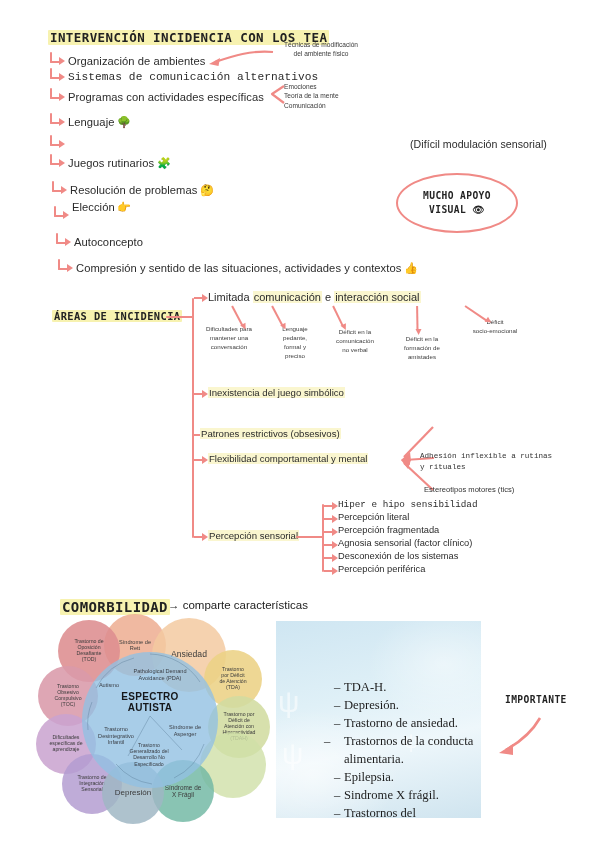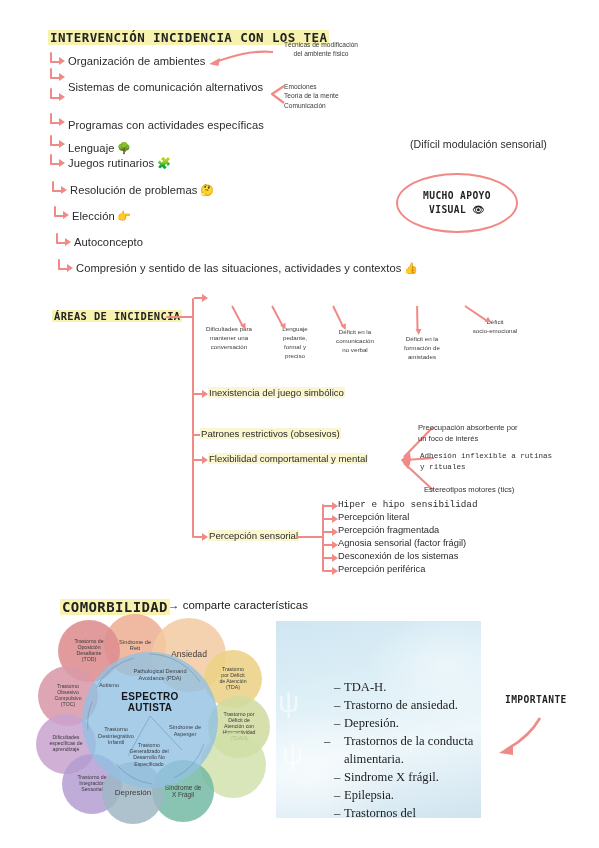--- a/index.html
+++ b/index.html
@@ -92,35 +92,35 @@
   <div class="elbow" style="left:50px;top:52px;">
       <i class="hd"></i>
     </div>
   <div class="t-item" style="left:68px;top:55px;">
     <span>Organización de ambientes</span>
   </div>
 
   <div class="elbow" style="left:50px;top:68px;">
       <i class="hd"></i>
     </div>
-  <div class="t-item" style="left:68px;top:81px;">
+  <div class="t-item" style="left:68px;top:71px;font-family:Liberation Mono, monospace;">
     <span>Sistemas de comunicación alternativos</span>
   </div>
 
   <div class="elbow" style="left:50px;top:88px;">
       <i class="hd"></i>
     </div>
-  <div class="t-item" style="left:68px;top:91px;margin-top:28px;">
+  <div class="t-item" style="left:68px;top:91px;">
     <span>Programas con actividades específicas</span>
   </div>
 
   <div class="elbow" style="left:50px;top:113px;">
       <i class="hd"></i>
     </div>
-  <div class="t-item" style="left:68px;top:116px;margin-top:26px;">
+  <div class="t-item" style="left:68px;top:116px;">
     <span>Lenguaje</span>
     <span>🌳</span>
   </div>
 
   <div class="elbow" style="left:50px;top:135px;">
       <i class="hd"></i>
     </div>
   <div class="t-item" style="left:410px;top:138px;font-size:10.6px;">(Difícil modulación sensorial)</div>
 
   <div class="elbow" style="left:50px;top:154px;">
@@ -135,21 +135,21 @@
       <i class="hd"></i>
     </div>
   <div class="t-item" style="left:70px;top:184px;">
     <span>Resolución de problemas</span>
     <span>🤔</span>
   </div>
 
   <div class="elbow" style="left:54px;top:206px;">
       <i class="hd"></i>
     </div>
-  <div class="t-item" style="left:72px;top:210px;">
+  <div class="t-item" style="left:72px;top:201px;">
     <span>Elección</span>
     <span>👉</span>
   </div>
 
   <div class="elbow" style="left:56px;top:233px;">
       <i class="hd"></i>
     </div>
   <div class="t-item" style="left:74px;top:236px;">
     <span>Autoconcepto</span>
   </div>
@@ -185,20 +185,23 @@
     <span class="hl">ÁREAS DE INCIDENCIA</span>
   </div>
 
   <div class="stub" style="left:166px;top:316px;width:28px;"></div>
 
   <div class="trunk" style="left:192px;top:298px;height:240px;"></div>
 
   <div class="rarrow" style="left:194px;top:297px;width:9px;">
       <i class="hd"></i>
     </div>
+  <div class="branch-big" style="left:208px;top:291px;">
+    <span>Limitada </span><span class="hl-soft">comunicación</span><span>   e   </span><span class="hl-soft">interacción social</span>
+  </div>
 
   <div class="micro" style="left:193px;top:325px;width:72px;white-space:pre-line;">Dificultades para
 mantener una
 conversación</div>
   <div class="micro" style="left:272px;top:325px;width:46px;white-space:pre-line;">Lenguaje
 pedante,
 formal y
 preciso</div>
   <div class="micro" style="left:322px;top:328px;width:66px;white-space:pre-line;">Déficit en la
 comunicación
@@ -248,22 +251,20 @@
 
   <svg class="abs" style="left:398px;top:424px;" width="38" height="72">
     <path d="M35 3 L6 33" stroke="#f08a86" stroke-width="2.2" fill="none"></path>
     <path d="M3 36 L12 28 L13 37 Z" fill="#f08a86"></path>
     <path d="M36 34 L7 36" stroke="#f08a86" stroke-width="2.2" fill="none"></path>
     <path d="M3 36 L12 32 L12 41 Z" fill="#f08a86"></path>
     <path d="M35 66 L6 39" stroke="#f08a86" stroke-width="2.2" fill="none"></path>
     <path d="M3 36 L13 36 L10 45 Z" fill="#f08a86"></path>
   </svg>
 
-  <div class="side" style="left:418px;top:422px;width:160px;white-space:pre-line;">Preocupación absorbente por
-un foco de interés</div>
   <div class="side" style="left:420px;top:451px;width:160px;white-space:pre-line;font-family:Liberation Mono, monospace;">Adhesión inflexible a rutinas
 y rituales</div>
   <div class="side" style="left:424px;top:484px;width:160px;white-space:pre-line;">Estereotipos motores (tics)</div>
 
   <div class="rarrow" style="left:194px;top:536px;width:9px;">
       <i class="hd"></i>
     </div>
   <div class="branch" style="left:208px;top:530px;">
     <span class="hl-soft">Percepción sensorial</span>
   </div>
@@ -282,21 +283,21 @@
   <div class="sens" style="left:338px;top:512px;">Percepción literal</div>
 
   <div class="rarrow" style="left:324px;top:531px;width:9px;">
       <i class="hd"></i>
     </div>
   <div class="sens" style="left:338px;top:525px;">Percepción fragmentada</div>
 
   <div class="rarrow" style="left:324px;top:544px;width:9px;">
       <i class="hd"></i>
     </div>
-  <div class="sens" style="left:338px;top:538px;">Agnosia sensorial (factor frágil)</div>
+  <div class="sens" style="left:338px;top:538px;">Agnosia sensorial (factor clínico)</div>
 
   <div class="rarrow" style="left:324px;top:557px;width:9px;">
       <i class="hd"></i>
     </div>
   <div class="sens" style="left:338px;top:551px;">Desconexión de los sistemas</div>
 
   <div class="rarrow" style="left:324px;top:570px;width:9px;">
       <i class="hd"></i>
     </div>
   <div class="sens" style="left:338px;top:564px;">Percepción periférica</div>
@@ -403,25 +404,25 @@
 Desarrollo No
 Especificado</div>
   </div>
 
   <div class="photo">
     <div class="cact" style="left:2px;top:66px;">ψ</div>
     <div class="cact" style="left:6px;top:118px;">ψ</div>
     <div class="cact" style="left:128px;top:110px;font-size:20px;">ψ</div>
     <ul class="plist">
       <li><span class="dash">–</span><span>TDA-H.</span></li>
+      <li><span class="dash">–</span><span>Depresión.</span></li>
       <li><span class="dash">–</span><span>Trastorno de ansiedad.</span></li>
-      <li><span class="dash">–</span><span>Depresión.</span></li>
       <li style="text-indent:-10px;padding-left:10px;"><span class="dash">–</span><span>Trastornos de la conducta alimentaria.</span></li>
+      <li><span class="dash">–</span><span>Epilepsia.</span></li>
       <li><span class="dash">–</span><span>Sindrome X frágil.</span></li>
-      <li><span class="dash">–</span><span>Epilepsia.</span></li>
       <li><span class="dash">–</span><span>Trastornos del aprendizaje.</span></li>
     </ul>
   </div>
 
   <div class="imp hand" style="left:505px;top:694px;">IMPORTANTE</div>
   <svg class="abs" style="left:492px;top:712px;" width="60" height="48">
     <path d="M48 6 C40 20, 28 30, 14 38" stroke="#f08a86" stroke-width="2.6" fill="none"></path>
     <path d="M7 41 L21 32 L21 43 Z" fill="#f08a86"></path>
   </svg>
 

